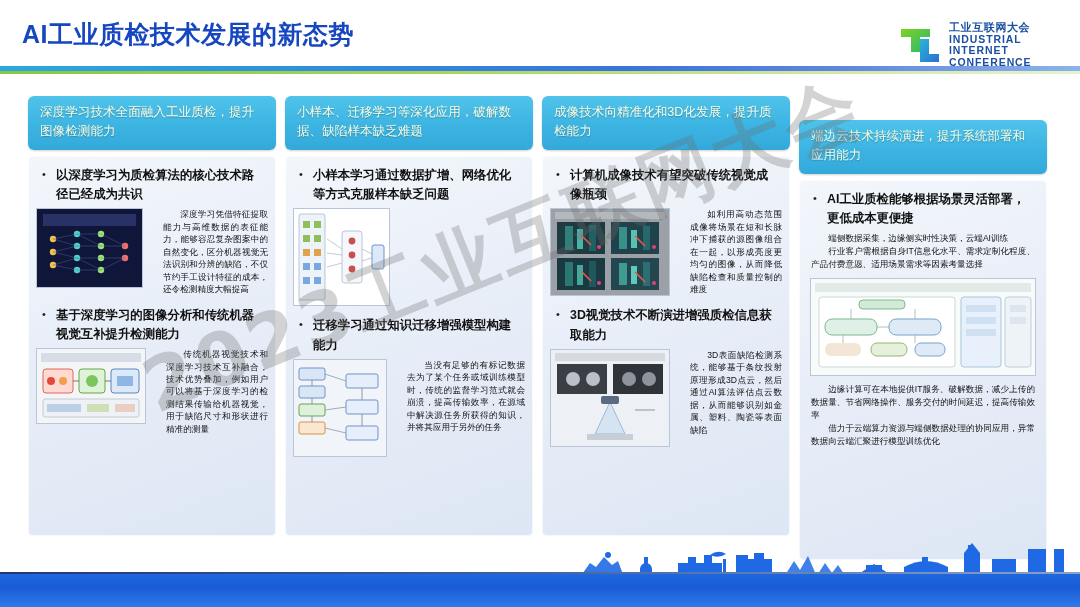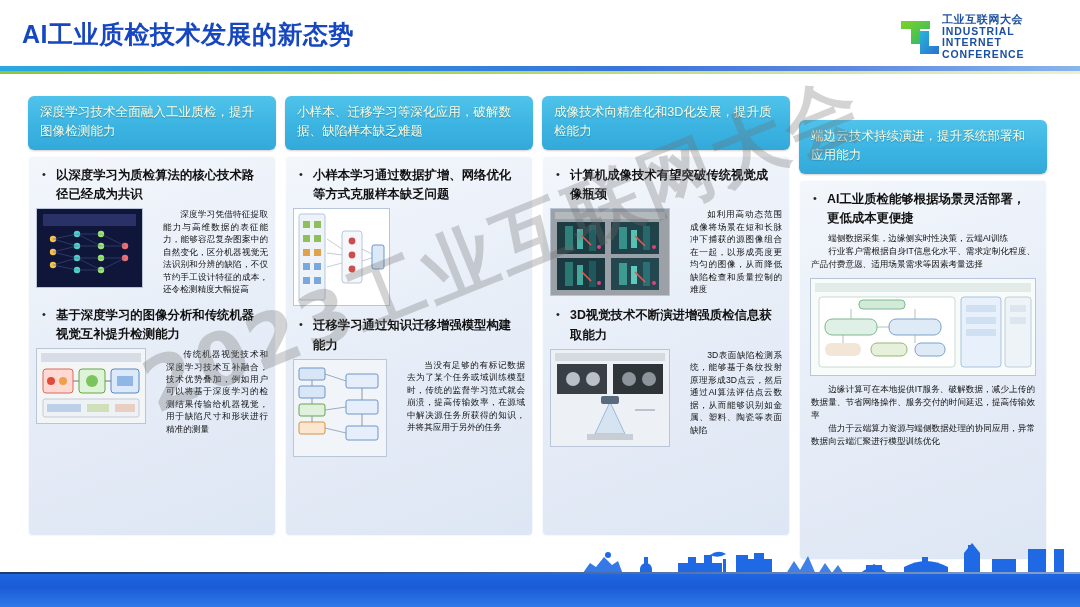--- a/index.html
+++ b/index.html
@@ -17,21 +17,21 @@
     font-size:25px;font-weight:bold;color:#1747c0;letter-spacing:.5px;
     white-space:nowrap;
   }
   .rule-wrap{position:absolute;left:0;top:66px;width:1080px;height:9px;}
   .rule-blue{position:absolute;left:0;top:0;width:1080px;height:5px;
     background:linear-gradient(90deg,#2aa9df 0%,#2e8ede 30%,#3a74d8 58%,#5f86e0 78%,#8ab4ec 100%);}
   .rule-green{position:absolute;left:0;top:5px;width:1080px;height:3px;
     background:linear-gradient(90deg,#8dc63f 0%,#a9d35a 40%,#cfe6a0 75%,#e7f2cf 100%);}
 
   
-  .logo{position:absolute;right:14px;top:14px;width:170px;height:62px;display:flex;align-items:flex-start;}
+  .logo{position:absolute;right:14px;top:14px;width:170px;height:62px;display:flex;align-items:center;gap:7px;}
   .logo-mark{position:relative;width:46px;height:46px;flex:0 0 46px;}
   .logo-text{display:flex;flex-direction:column;justify-content:center;line-height:1.08;}
   .logo-cn{font-size:11px;font-weight:bold;color:#1b4fa0;letter-spacing:.6px;}
   .logo-en{font-size:10.5px;font-weight:bold;color:#1b4fa0;letter-spacing:.9px;}
 
   
   .cols{position:absolute;left:0;top:96px;width:1080px;height:452px;}
   .col{position:absolute;top:0;width:248px;height:440px;}
   .col.c1{left:28px;}
   .col.c2{left:285px;}

